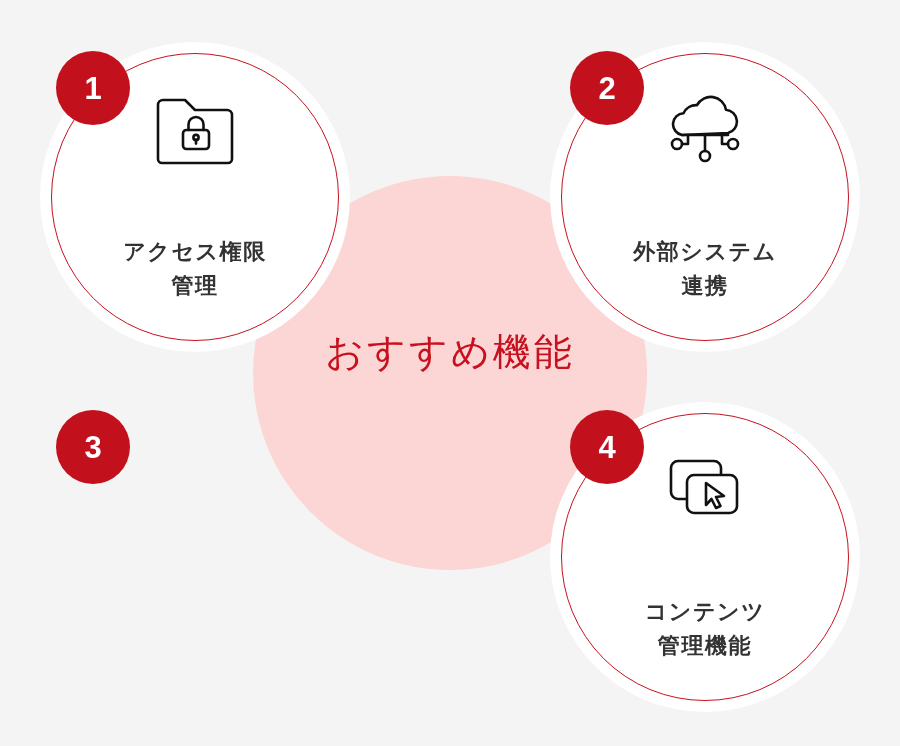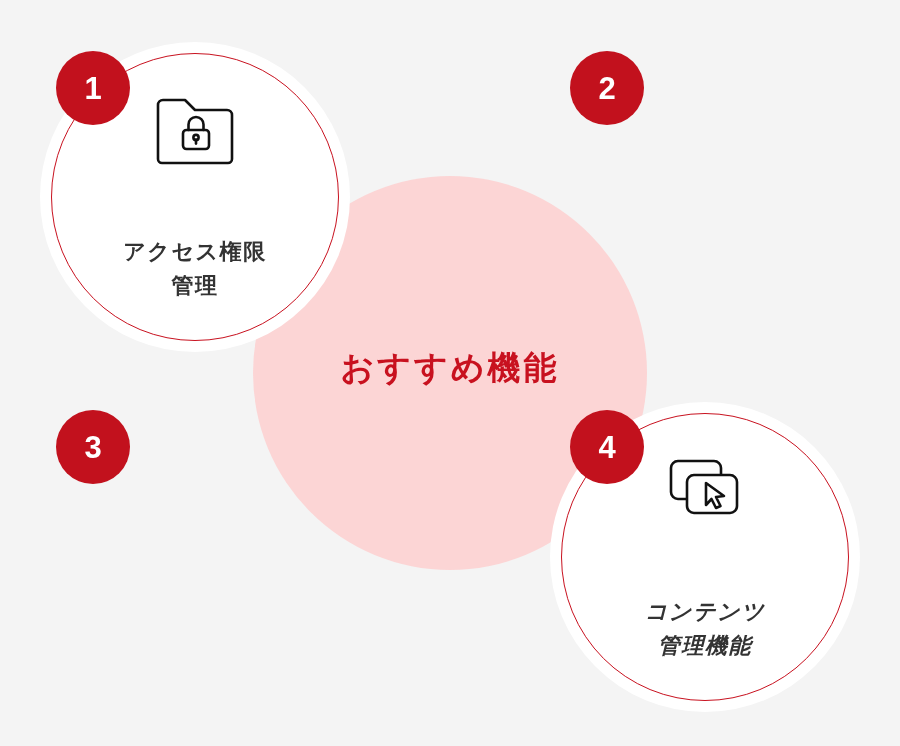--- a/index.html
+++ b/index.html
@@ -29,43 +29,43 @@
     width: 394px;
     height: 394px;
     border-radius: 50%;
     background: #fcd5d5;
     z-index: 1;
   }
 
   .center-title {
     position: absolute;
     left: 253px;
-    top: 348px;
+    top: 330px;
     width: 394px;
     text-align: center;
     z-index: 6;
-    font-size: 33px;
-    font-weight: 700;
+    font-size: 38px;
+    font-weight: 400;
     color: #c8111f;
     letter-spacing: 3px;
     line-height: 1.2;
     white-space: nowrap;
   }
 
   
   .feature {
     position: absolute;
     width: 310px;
     height: 310px;
     z-index: 3;
   }
   .feature.pos-1 { left: 40px;  top: 42px; }
   .feature.pos-2 { left: 550px; top: 42px; }
   .feature.pos-3 { left: 40px;  top: 402px; }
-  .feature.pos-4 { left: 550px; top: 402px; font-style: italic; }
+  .feature.pos-4 { left: 550px; top: 402px; }
 
   
   .feature .halo {
     position: absolute;
     left: 0; top: 0;
     width: 310px;
     height: 310px;
     border-radius: 50%;
     background: #ffffff;
   }
@@ -153,20 +153,40 @@
           <path d="M35.5 35 v-5.5 a7.5 7.5 0 0 1 15 0 V35"></path>
           <circle cx="43" cy="42.5" r="2.6" fill="none"></circle>
           <path d="M43 44.6 v4"></path>
         </svg>
       </div>
       <div class="label">アクセス権限
 管理</div>
     </div>
   </div>
 
+  <div class="feature pos-2">
+    <div class="halo"></div>
+    <div class="ring"></div>
+    <div class="content">
+      <div class="icon-wrap">
+        <svg width="86" height="72" viewBox="0 0 86 72" fill="none" stroke="#111111" stroke-width="2.6" stroke-linejoin="round" stroke-linecap="round">
+          <path d="M20 40 a11 11 0 0 1 1.5-21.8 a14 14 0 0 1 13.5-8 a15.5 15.5 0 0 1 29 4.6 a11.8 11.8 0 0 1 2 23.2 z"></path>
+          <path d="M20 40 h46"></path>
+          <path d="M43 40 v16"></path>
+          <path d="M26 40 v9 h-6"></path>
+          <path d="M60 40 v9 h6"></path>
+          <circle cx="43" cy="61" r="5" fill="none"></circle>
+          <circle cx="15" cy="49" r="5" fill="none"></circle>
+          <circle cx="71" cy="49" r="5" fill="none"></circle>
+        </svg>
+      </div>
+      <div class="label">外部システム
+連携</div>
+    </div>
+  </div>
 
 
   <div class="feature pos-4">
     <div class="halo"></div>
     <div class="ring"></div>
     <div class="content">
       <div class="icon-wrap">
         <svg width="84" height="68" viewBox="0 0 84 68" fill="none" stroke="#111111" stroke-width="2.6" stroke-linejoin="round" stroke-linecap="round">
           <rect x="8" y="4" width="50" height="38" rx="7" fill="#ffffff"></rect>
           <rect x="24" y="18" width="50" height="38" rx="7" fill="#ffffff"></rect>

